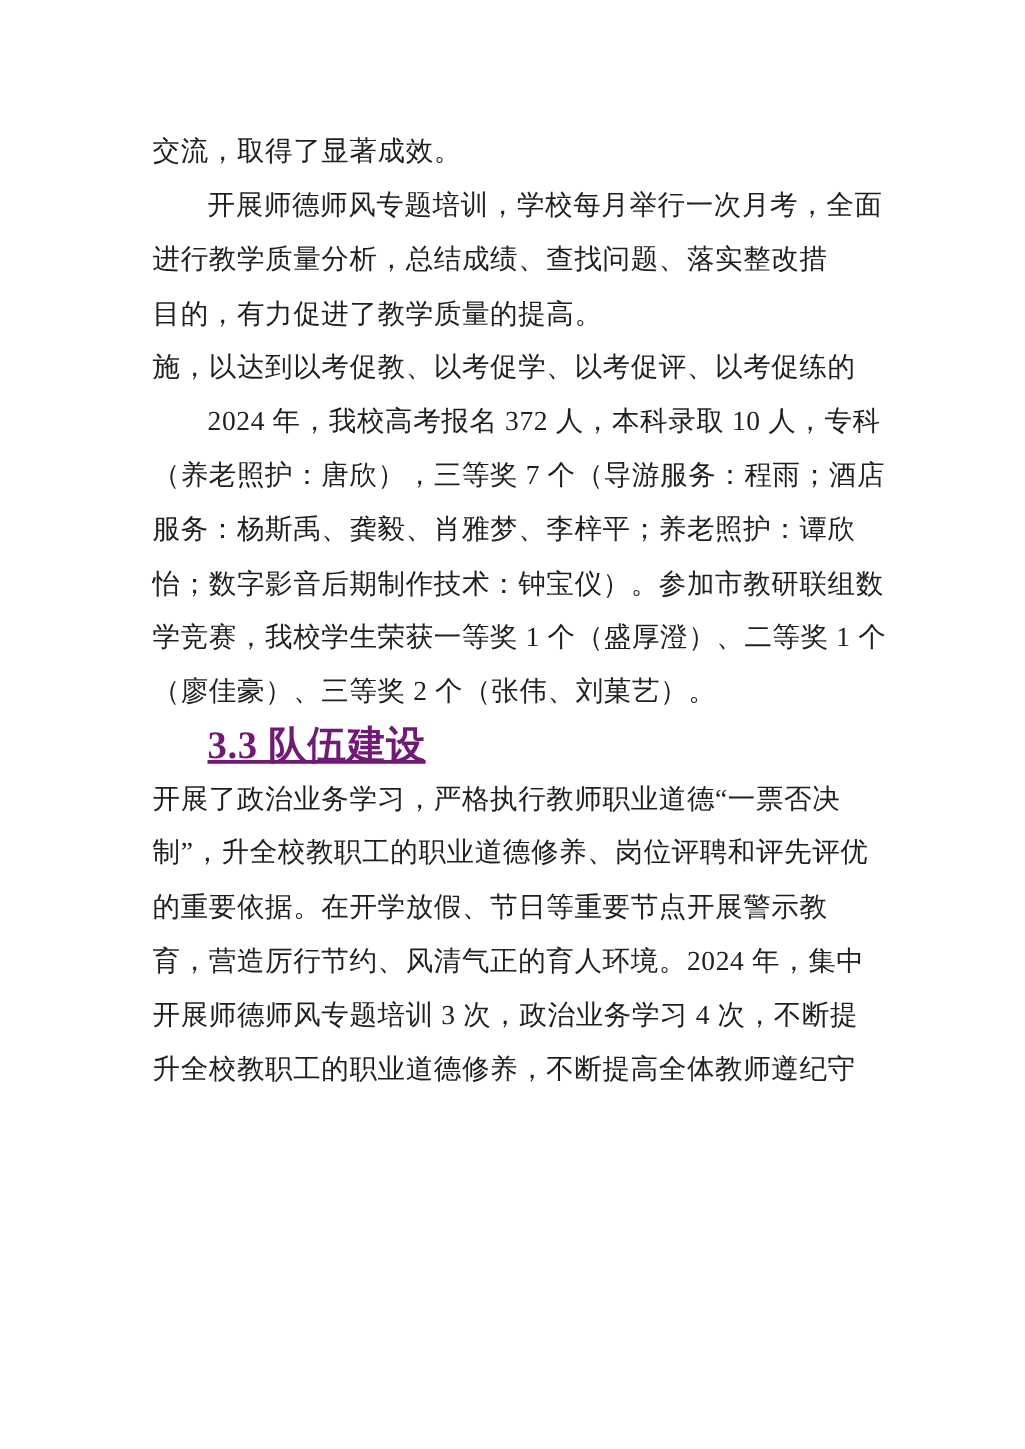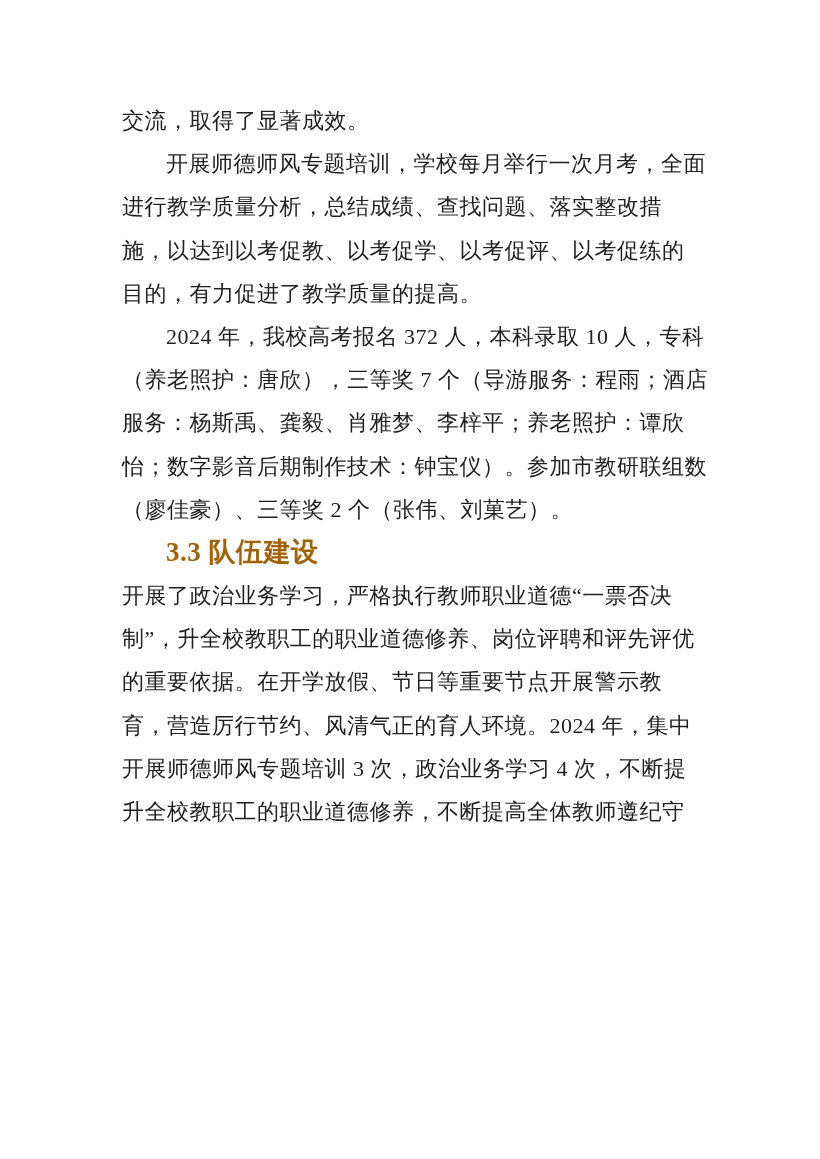--- a/index.html
+++ b/index.html
@@ -27,48 +27,50 @@
     font-size: 22px;
     color: #1f1f1f;
     white-space: nowrap;
     letter-spacing: 0.5px;
   }
   .line.indent {
     padding-left: 44px;
   }
   .line.heading {
     font-weight: 700;
-    font-size: 27px;
-    color: #a16207;
+    font-size: 31px;
+    color: #701a75;
+    text-decoration: underline;
   }
   .page-number {
     position: absolute;
     left: 0;
     top: 1052px;
     width: 100%;
     text-align: center;
     font-size: 15px;
     color: #2a2a2a;
     line-height: 20px;
   }
 </style>
 </head>
 <body>
 
 <div class="page">
   <div class="text-block">
     <div class="line">交流，取得了显著成效。</div>
     <div class="line indent">开展师德师风专题培训，学校每月举行一次月考，全面</div>
     <div class="line">进行教学质量分析，总结成绩、查找问题、落实整改措</div>
+    <div class="line">目的，有力促进了教学质量的提高。</div>
     <div class="line">施，以达到以考促教、以考促学、以考促评、以考促练的</div>
-    <div class="line">目的，有力促进了教学质量的提高。</div>
     <div class="line indent">2024 年，我校高考报名 372 人，本科录取 10 人，专科</div>
     <div class="line">（养老照护：唐欣），三等奖 7 个（导游服务：程雨；酒店</div>
     <div class="line">服务：杨斯禹、龚毅、肖雅梦、李梓平；养老照护：谭欣</div>
     <div class="line">怡；数字影音后期制作技术：钟宝仪）。参加市教研联组数</div>
+    <div class="line">学竞赛，我校学生荣获一等奖 1 个（盛厚澄）、二等奖 1 个</div>
     <div class="line">（廖佳豪）、三等奖 2 个（张伟、刘菓艺）。</div>
     <div class="line indent heading">3.3 队伍建设</div>
     <div class="line">开展了政治业务学习，严格执行教师职业道德“一票否决</div>
     <div class="line">制”，升全校教职工的职业道德修养、岗位评聘和评先评优</div>
     <div class="line">的重要依据。在开学放假、节日等重要节点开展警示教</div>
     <div class="line">育，营造厉行节约、风清气正的育人环境。2024 年，集中</div>
     <div class="line">开展师德师风专题培训 3 次，政治业务学习 4 次，不断提</div>
     <div class="line">升全校教职工的职业道德修养，不断提高全体教师遵纪守</div>
   </div>
   <div class="page-number">9</div>

